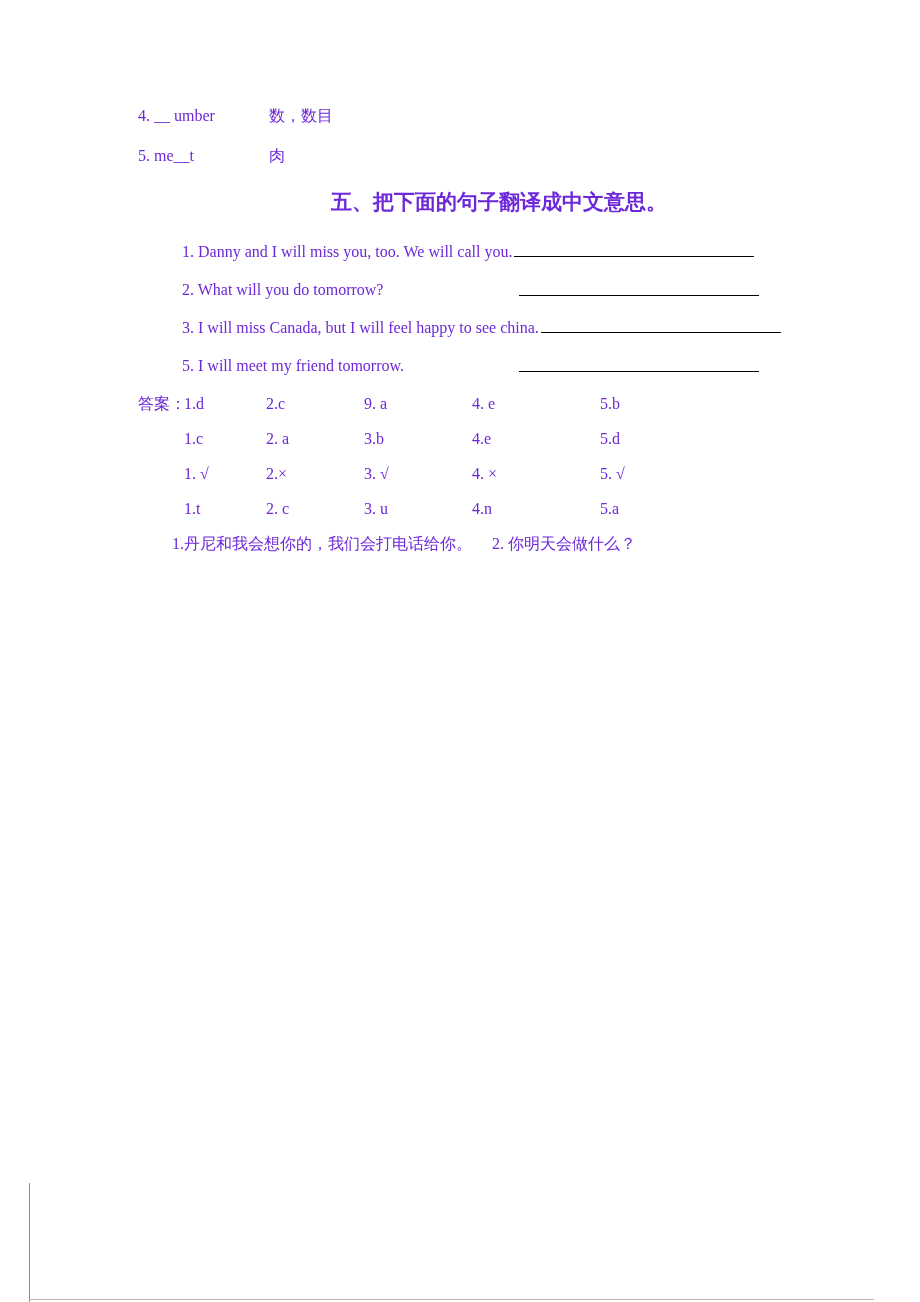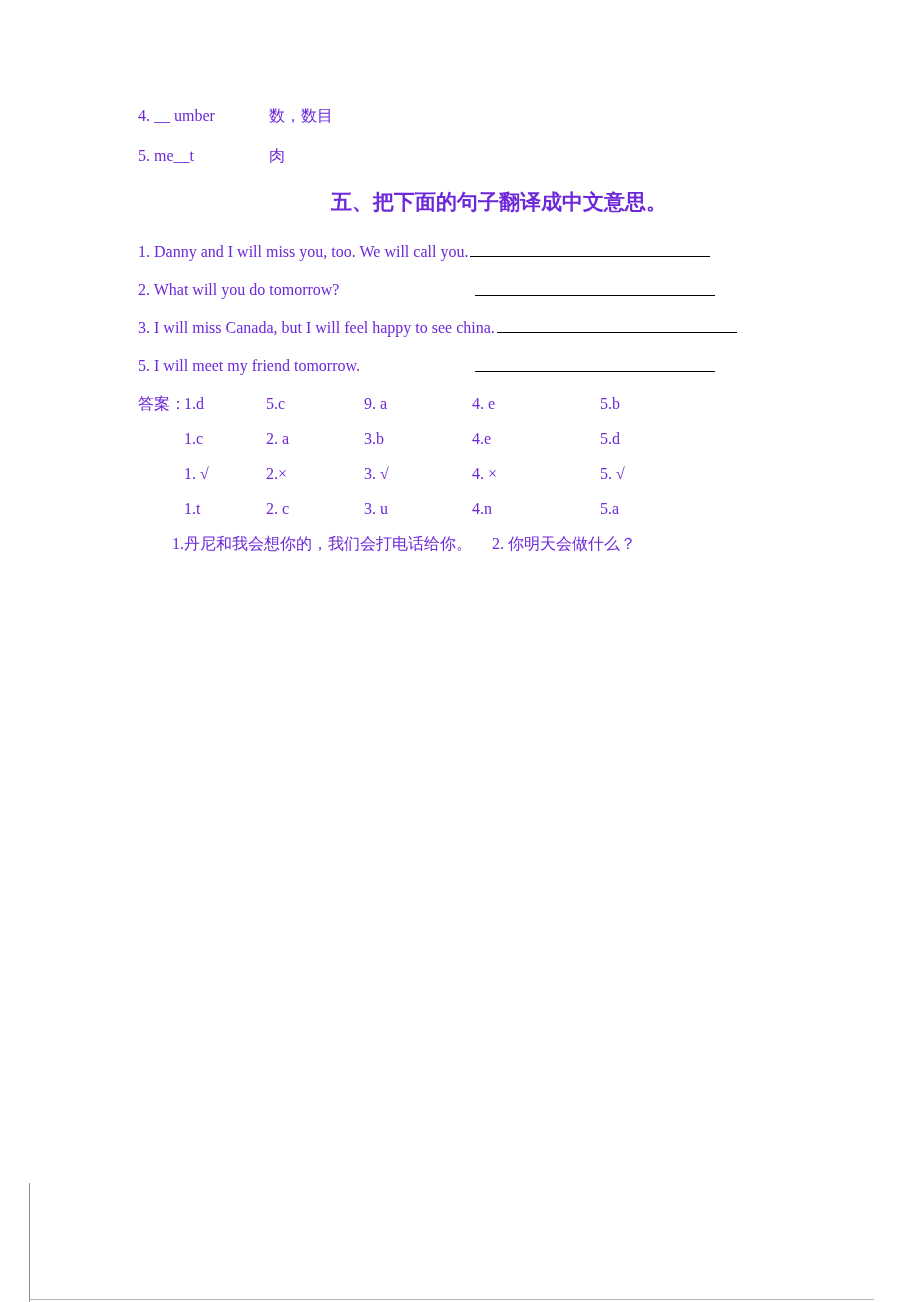--- a/index.html
+++ b/index.html
@@ -25,21 +25,21 @@
   .heading {
     font-family: "Liberation Sans", "DejaVu Sans", sans-serif;
     font-weight: 700;
     font-size: 21px;
     line-height: 26px;
     margin: 22px 0 26px 0;
     text-align: center;
   }
 
   
-  .srow { position: relative; line-height: 21px; margin-bottom: 17px; width: 722px; }
+  .srow { position: relative; line-height: 21px; margin-bottom: 17px; width: 722px; margin-left: 44px; }
   .blank {
     display: inline-block;
     width: 240px;
     height: 13px;
     border-bottom: 1px solid #000;
     vertical-align: baseline;
   }
   .blank.inline { margin-left: 2px; }
   .blank.fixed { position: absolute; left: 337px; bottom: 4px; }
 
@@ -110,21 +110,21 @@
     </div>
     <div class="srow">
       <span>5. I will meet my friend tomorrow.</span><span class="blank fixed"></span>
     </div>
   </div>
 
   <div class="answers">
     <div class="arow">
       <span class="alabel">答案：</span>
       <span>1.d</span>
-      <span>5.c</span>
+      <span>2.c</span>
       <span>9. a</span>
       <span>4. e</span>
       <span>5.b</span>
     </div>
     <div class="arow">
       <span class="alabel"></span>
       <span>1.c</span>
       <span>2. a</span>
       <span>3.b</span>
       <span>4.e</span>

